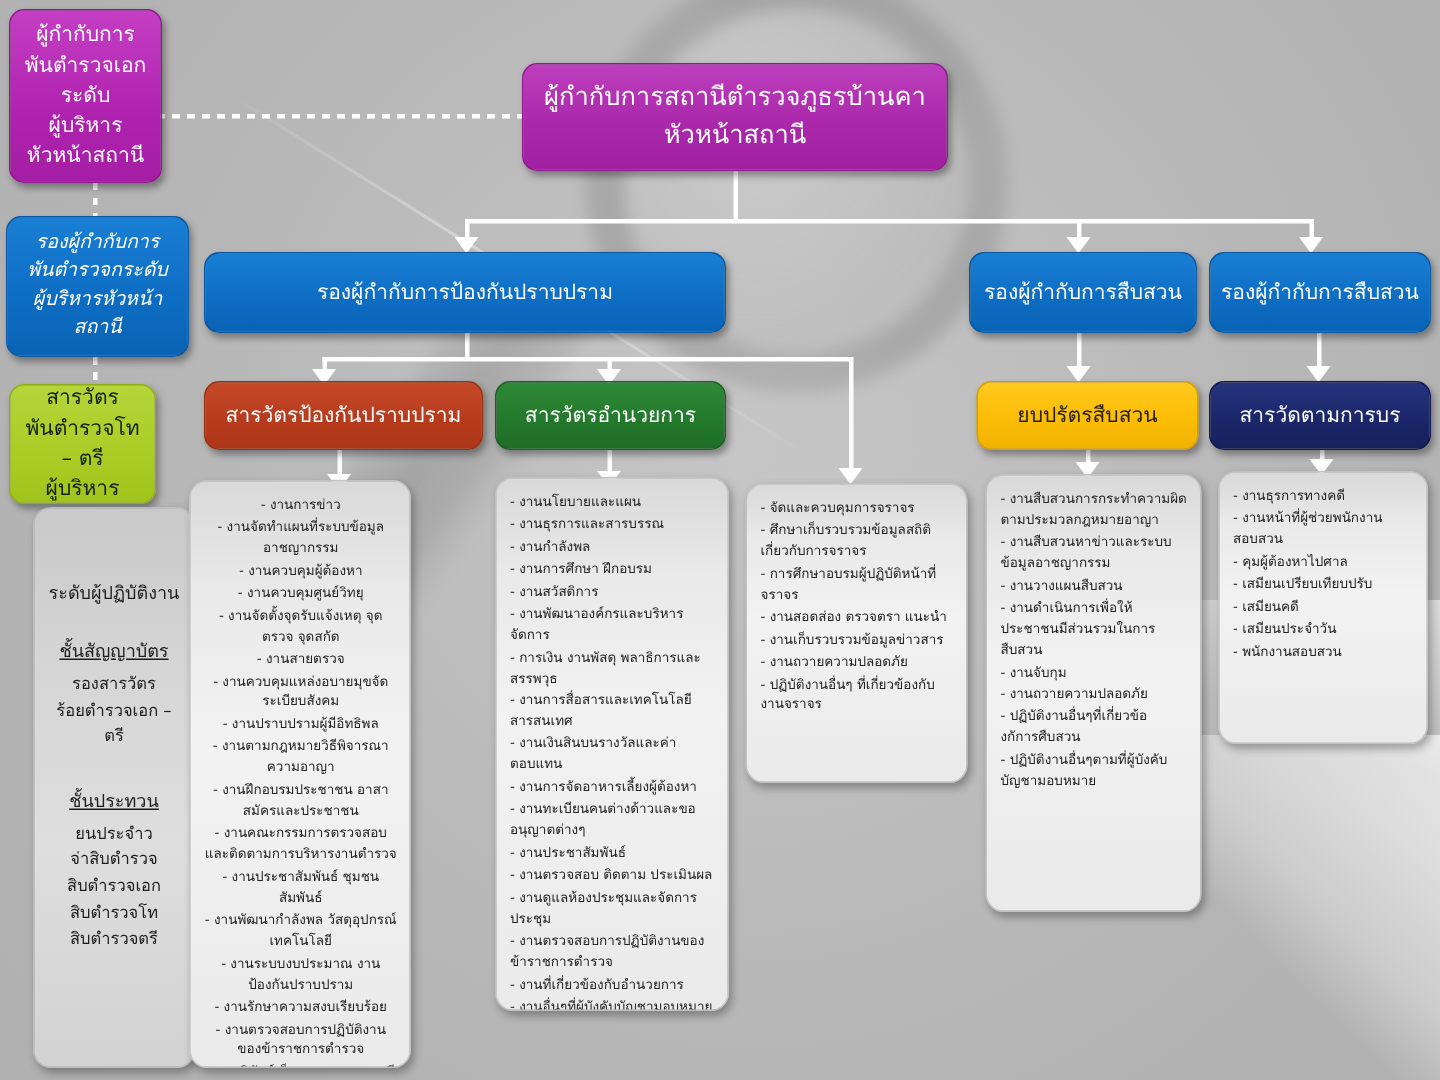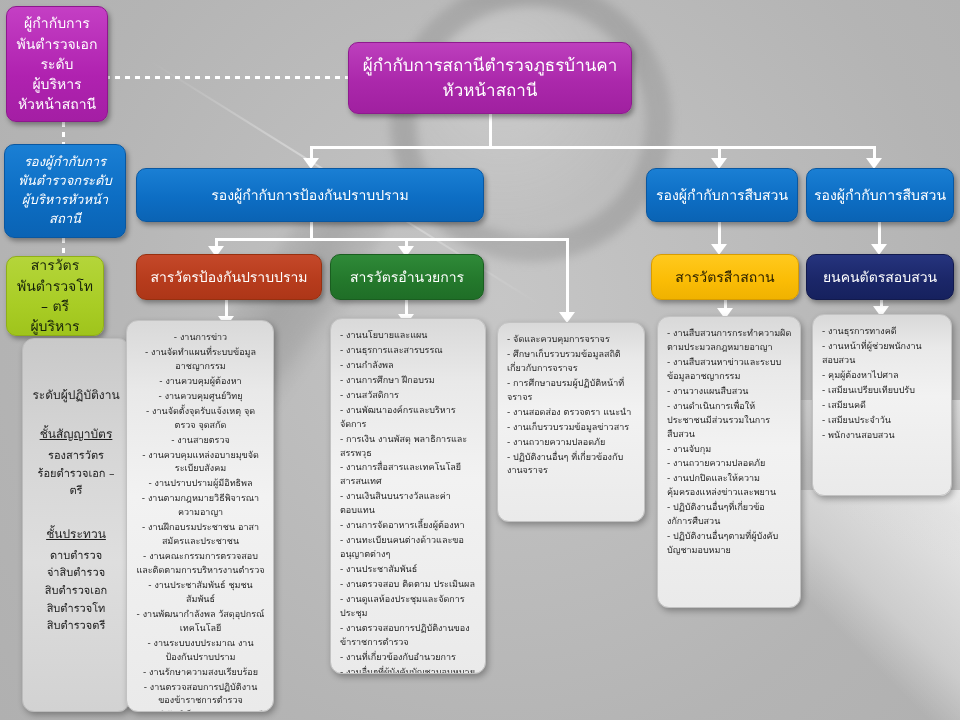--- a/index.html
+++ b/index.html
@@ -184,21 +184,21 @@
     </span>
   </div>
 
   <div class="panel-grey" style="left:22px;top:338px;width:108px;height:374px;">
     <div class="pg-head">ระดับผู้ปฏิบัติงาน</div>
     <div class="pg-sub">ชั้นสัญญาบัตร</div>
     <div class="pg-line">รองสารวัตร</div>
     <div class="pg-line">ร้อยตำรวจเอก – ตรี</div>
     <div class="pg-gap"></div>
     <div class="pg-sub">ชั้นประทวน</div>
-    <div class="pg-line">ดาบตำรวจ</div>
+    <div class="pg-line">ยนประจำว</div>
     <div class="pg-line">จ่าสิบตำรวจ</div>
     <div class="pg-line">สิบตำรวจเอก</div>
     <div class="pg-line">สิบตำรวจโท</div>
     <div class="pg-line">สิบตำรวจตรี</div>
   </div>
 
   <div class="node n-title" style="left:348px;top:42px;width:284px;height:72px;">
     <span class="t">
       <span>ผู้กำกับการสถานีตำรวจภูธรบ้านคา</span><br>
       <span>หัวหน้าสถานี</span>
@@ -215,24 +215,24 @@
     <span class="t">รองผู้กำกับการสืบสวน</span>
   </div>
 
   <div class="node n-red" style="left:136px;top:254px;width:186px;height:46px;">
     <span class="t">สารวัตรป้องกันปราบปราม</span>
   </div>
   <div class="node n-darkgreen" style="left:330px;top:254px;width:154px;height:46px;">
     <span class="t">สารวัตรอำนวยการ</span>
   </div>
   <div class="node n-amber" style="left:651px;top:254px;width:148px;height:46px;">
-    <span class="t">สารวัตรสืาสถาน</span>
+    <span class="t">ยบปรัตรสืบสวน</span>
   </div>
   <div class="node n-navy" style="left:806px;top:254px;width:148px;height:46px;">
-    <span class="t">ยนคนตัตรสอบสวน</span>
+    <span class="t">สารวัดตามการบร</span>
   </div>
 
   <div class="panel" style="left:126px;top:320px;width:148px;height:392px;text-align:center;">
     <ul>
       <li>- งานการข่าว</li>
       <li>- งานจัดทำแผนที่ระบบข้อมูลอาชญากรรม</li>
       <li>- งานควบคุมผู้ต้องหา</li>
       <li>- งานควบคุมศูนย์วิทยุ</li>
       <li>- งานจัดตั้งจุดรับแจ้งเหตุ จุดตรวจ จุดสกัด</li>
       <li>- งานสายตรวจ</li>
@@ -288,21 +288,20 @@
   </div>
 
   <div class="panel" style="left:657px;top:316px;width:144px;height:292px;">
     <ul>
       <li>- งานสืบสวนการกระทำความผิดตามประมวลกฎหมายอาญา</li>
       <li>- งานสืบสวนหาข่าวและระบบข้อมูลอาชญากรรม</li>
       <li>- งานวางแผนสืบสวน</li>
       <li>- งานดำเนินการเพื่อให้ประชาชนมีส่วนรวมในการสืบสวน</li>
       <li>- งานจับกุม</li>
       <li>- งานถวายความปลอดภัย</li>
-      <li>- งานปกปิดและให้ความคุ้มครองแหล่งข่าวและพยาน</li>
       <li>- ปฏิบัติงานอื่นๆที่เกี่ยวข้องกัการศืบสวน</li>
       <li>- ปฏิบัติงานอื่นๆตามที่ผู้บังคับบัญชามอบหมาย</li>
     </ul>
   </div>
 
   <div class="panel" style="left:812px;top:314px;width:140px;height:182px;">
     <ul>
       <li>- งานธุรการทางคดี</li>
       <li>- งานหน้าที่ผู้ช่วยพนักงานสอบสวน</li>
       <li>- คุมผู้ต้องหาไปศาล</li>

